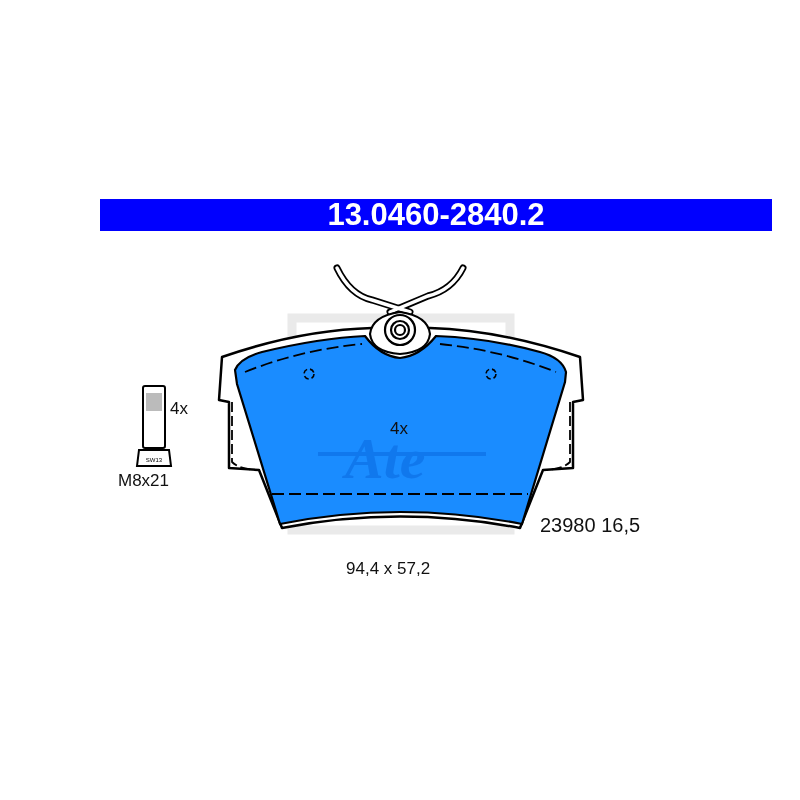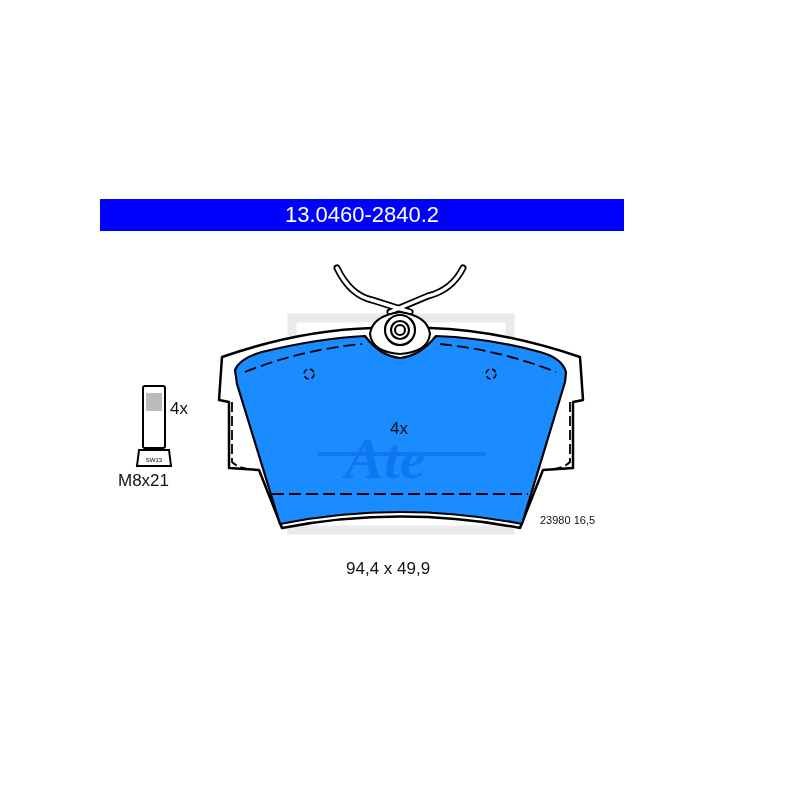--- a/index.html
+++ b/index.html
@@ -1,28 +1,28 @@
 <!DOCTYPE html>
 <html><head>
   <meta charset="utf-8">
   <style>
     html, body { margin: 0; padding: 0; background: #ffffff; }
     body { width: 800px; height: 800px; position: relative; overflow: hidden;
            font-family: "Liberation Sans", sans-serif; }
-    .banner { position: absolute; left: 100px; top: 199px; width: 524px; height: 32px;
-              background: #0000ff; color: #ffffff; font-weight: normal; font-size: 22px;
+    .banner { position: absolute; left: 100px; top: 199px; width: 672px; height: 32px;
+              background: #0000ff; color: #ffffff; font-weight: bold; font-size: 31px;
               display: flex; align-items: center; justify-content: center; gap: 34px;
               letter-spacing: 0px; }
     .banner span { line-height: 32px; }
     .drawing { position: absolute; left: 0; top: 0; width: 800px; height: 800px; }
     .label { position: absolute; font-weight: normal; color: #111111; font-size: 17px; white-space: nowrap; }
     .lbl-bolt-qty { left: 170px; top: 399px; }
     .lbl-bolt-size { left: 118px; top: 471px; }
     .lbl-pad-qty { left: 390px; top: 419px; }
-    .lbl-wva { left: 540px; top: 514px; font-size: 11px; }
+    .lbl-wva { left: 540px; top: 514px; font-size: 20px; }
     .lbl-dims { left: 346px; top: 559px; }
   </style>
 </head>
 <body>
 
 <div class="banner">
   <span>13.0460-2840.2</span>
 </div>
 
 <svg class="drawing" viewBox="0 0 800 800" xmlns="http://www.w3.org/2000/svg">
@@ -72,13 +72,13 @@
     <rect x="146" y="393" width="16" height="18" fill="#bbb" stroke="none"></rect>
     <path d="M139 450 L169 450 L171 466 L137 466 Z"></path>
   </g>
   <text x="154" y="462" font-family="Liberation Sans, sans-serif" font-size="6" text-anchor="middle" fill="#000">SW13</text>
 </svg>
 
 <div class="label lbl-bolt-qty">4x</div>
 <div class="label lbl-bolt-size">M8x21</div>
 <div class="label lbl-pad-qty">4x</div>
 <div class="label lbl-wva">23980 16,5</div>
-<div class="label lbl-dims">94,4 x 49,9</div>
+<div class="label lbl-dims">94,4 x 57,2</div>
 
 </body></html>

